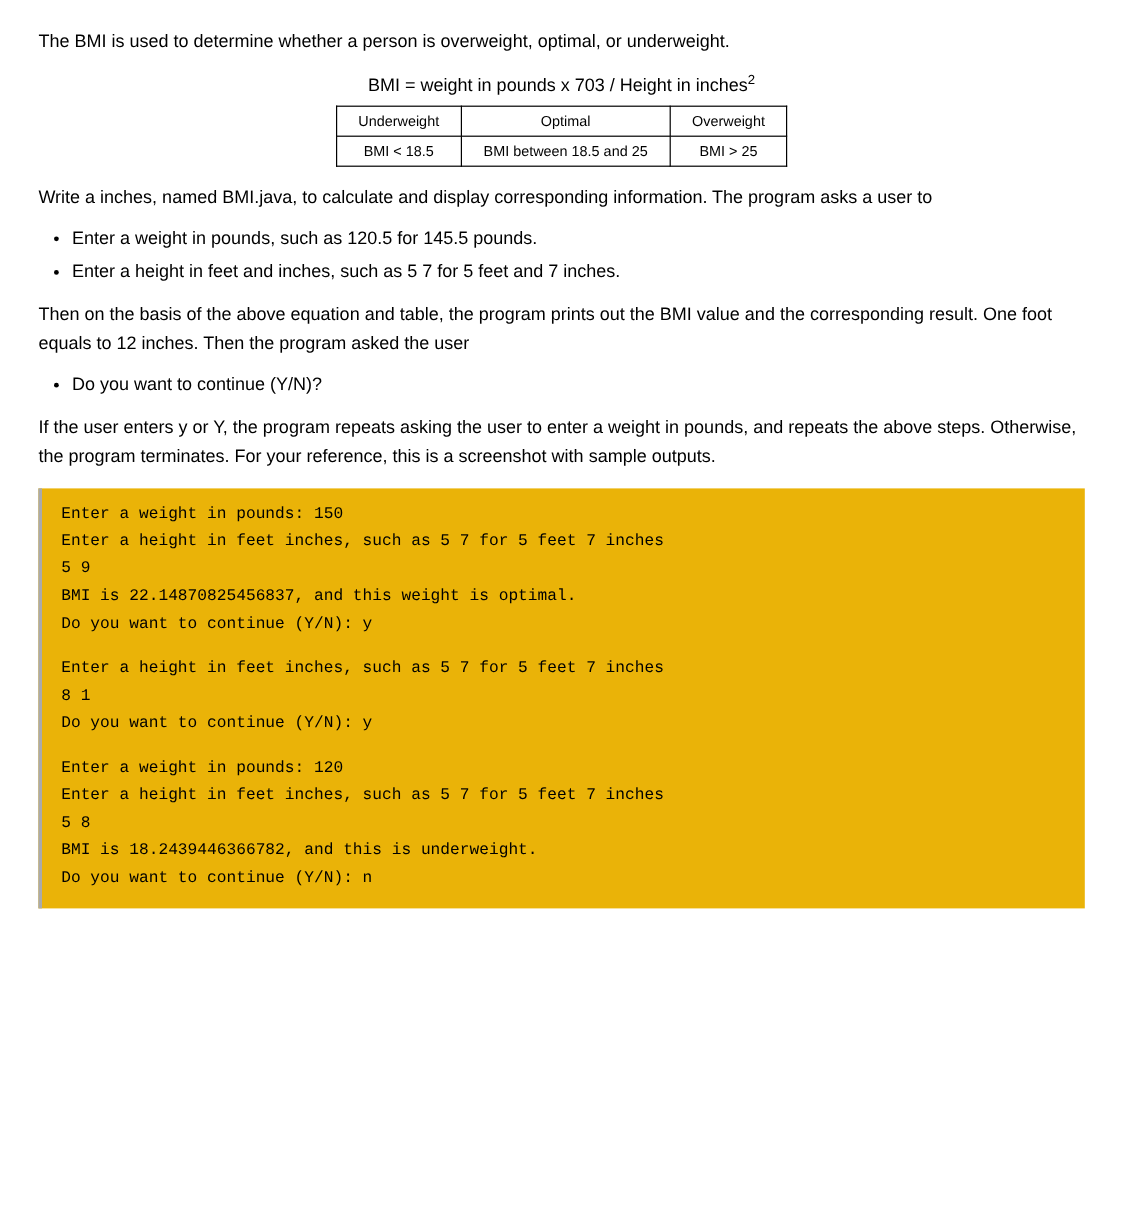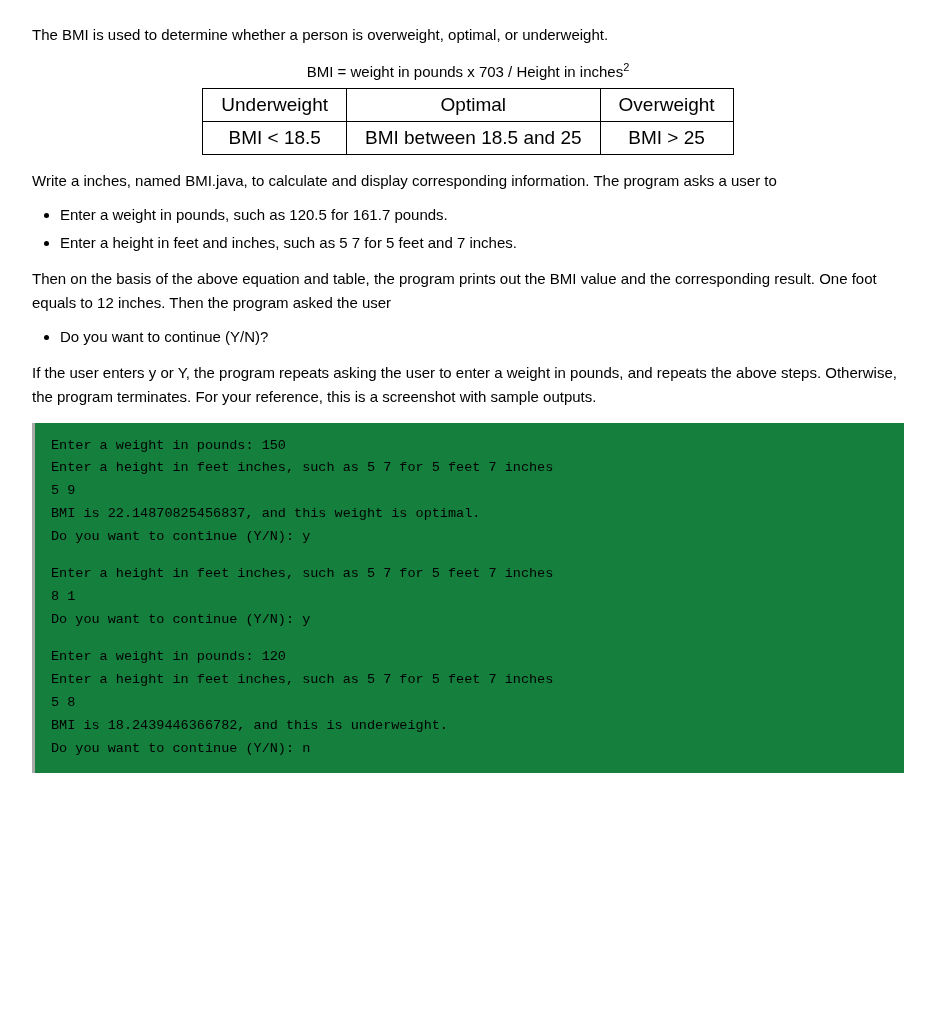--- a/index.html
+++ b/index.html
@@ -38,21 +38,21 @@
       font-size: 11px;
     }
     table {
       border-collapse: collapse;
       margin: 0 auto;
     }
     table td {
       border: 1px solid #000;
       padding: 5px 18px;
       text-align: center;
-      font-size: 19px;
+      font-size: 12px;
     }
     .write-text {
       margin-bottom: 10px;
       line-height: 1.6;
     }
     .bullet-list {
       margin-left: 28px;
       margin-bottom: 12px;
       list-style-type: disc;
     }
@@ -76,21 +76,21 @@
     .if-text {
       margin-bottom: 14px;
       line-height: 1.6;
     }
     .terminal-box {
       border-left: 3px solid #aaa;
       padding: 12px 16px;
       font-family: 'Courier New', Courier, monospace;
       font-size: 13.5px;
       line-height: 1.7;
-      background: #15803d;
+      background: #eab308;
       color: #000;
     }
     .terminal-line {
       white-space: pre;
     }
     .terminal-blank {
       height: 14px;
     }
   </style>
 </head>
@@ -119,21 +119,21 @@
           <td>BMI between 18.5 and 25</td>
           <td>BMI &gt; 25</td>
         </tr>
       </tbody>
     </table>
   </div>
 
   <p class="write-text">Write a inches, named BMI.java, to calculate and display corresponding information. The program asks a user to</p>
 
   <ul class="bullet-list">
-    <li>Enter a weight in pounds, such as 120.5 for 161.7 pounds.</li>
+    <li>Enter a weight in pounds, such as 120.5 for 145.5 pounds.</li>
     <li>Enter a height in feet and inches, such as 5 7 for 5 feet and 7 inches.</li>
   </ul>
 
   <p class="then-text">Then on the basis of the above equation and table, the program prints out the BMI value and the corresponding result. One foot equals to 12 inches. Then the program asked the user</p>
 
   <ul class="continue-bullet">
     <li>Do you want to continue (Y/N)?</li>
   </ul>
 
   <p class="if-text">If the user enters y or Y, the program repeats asking the user to enter a weight in pounds, and repeats the above steps. Otherwise, the program terminates. For your reference, this is a screenshot with sample outputs.</p>

